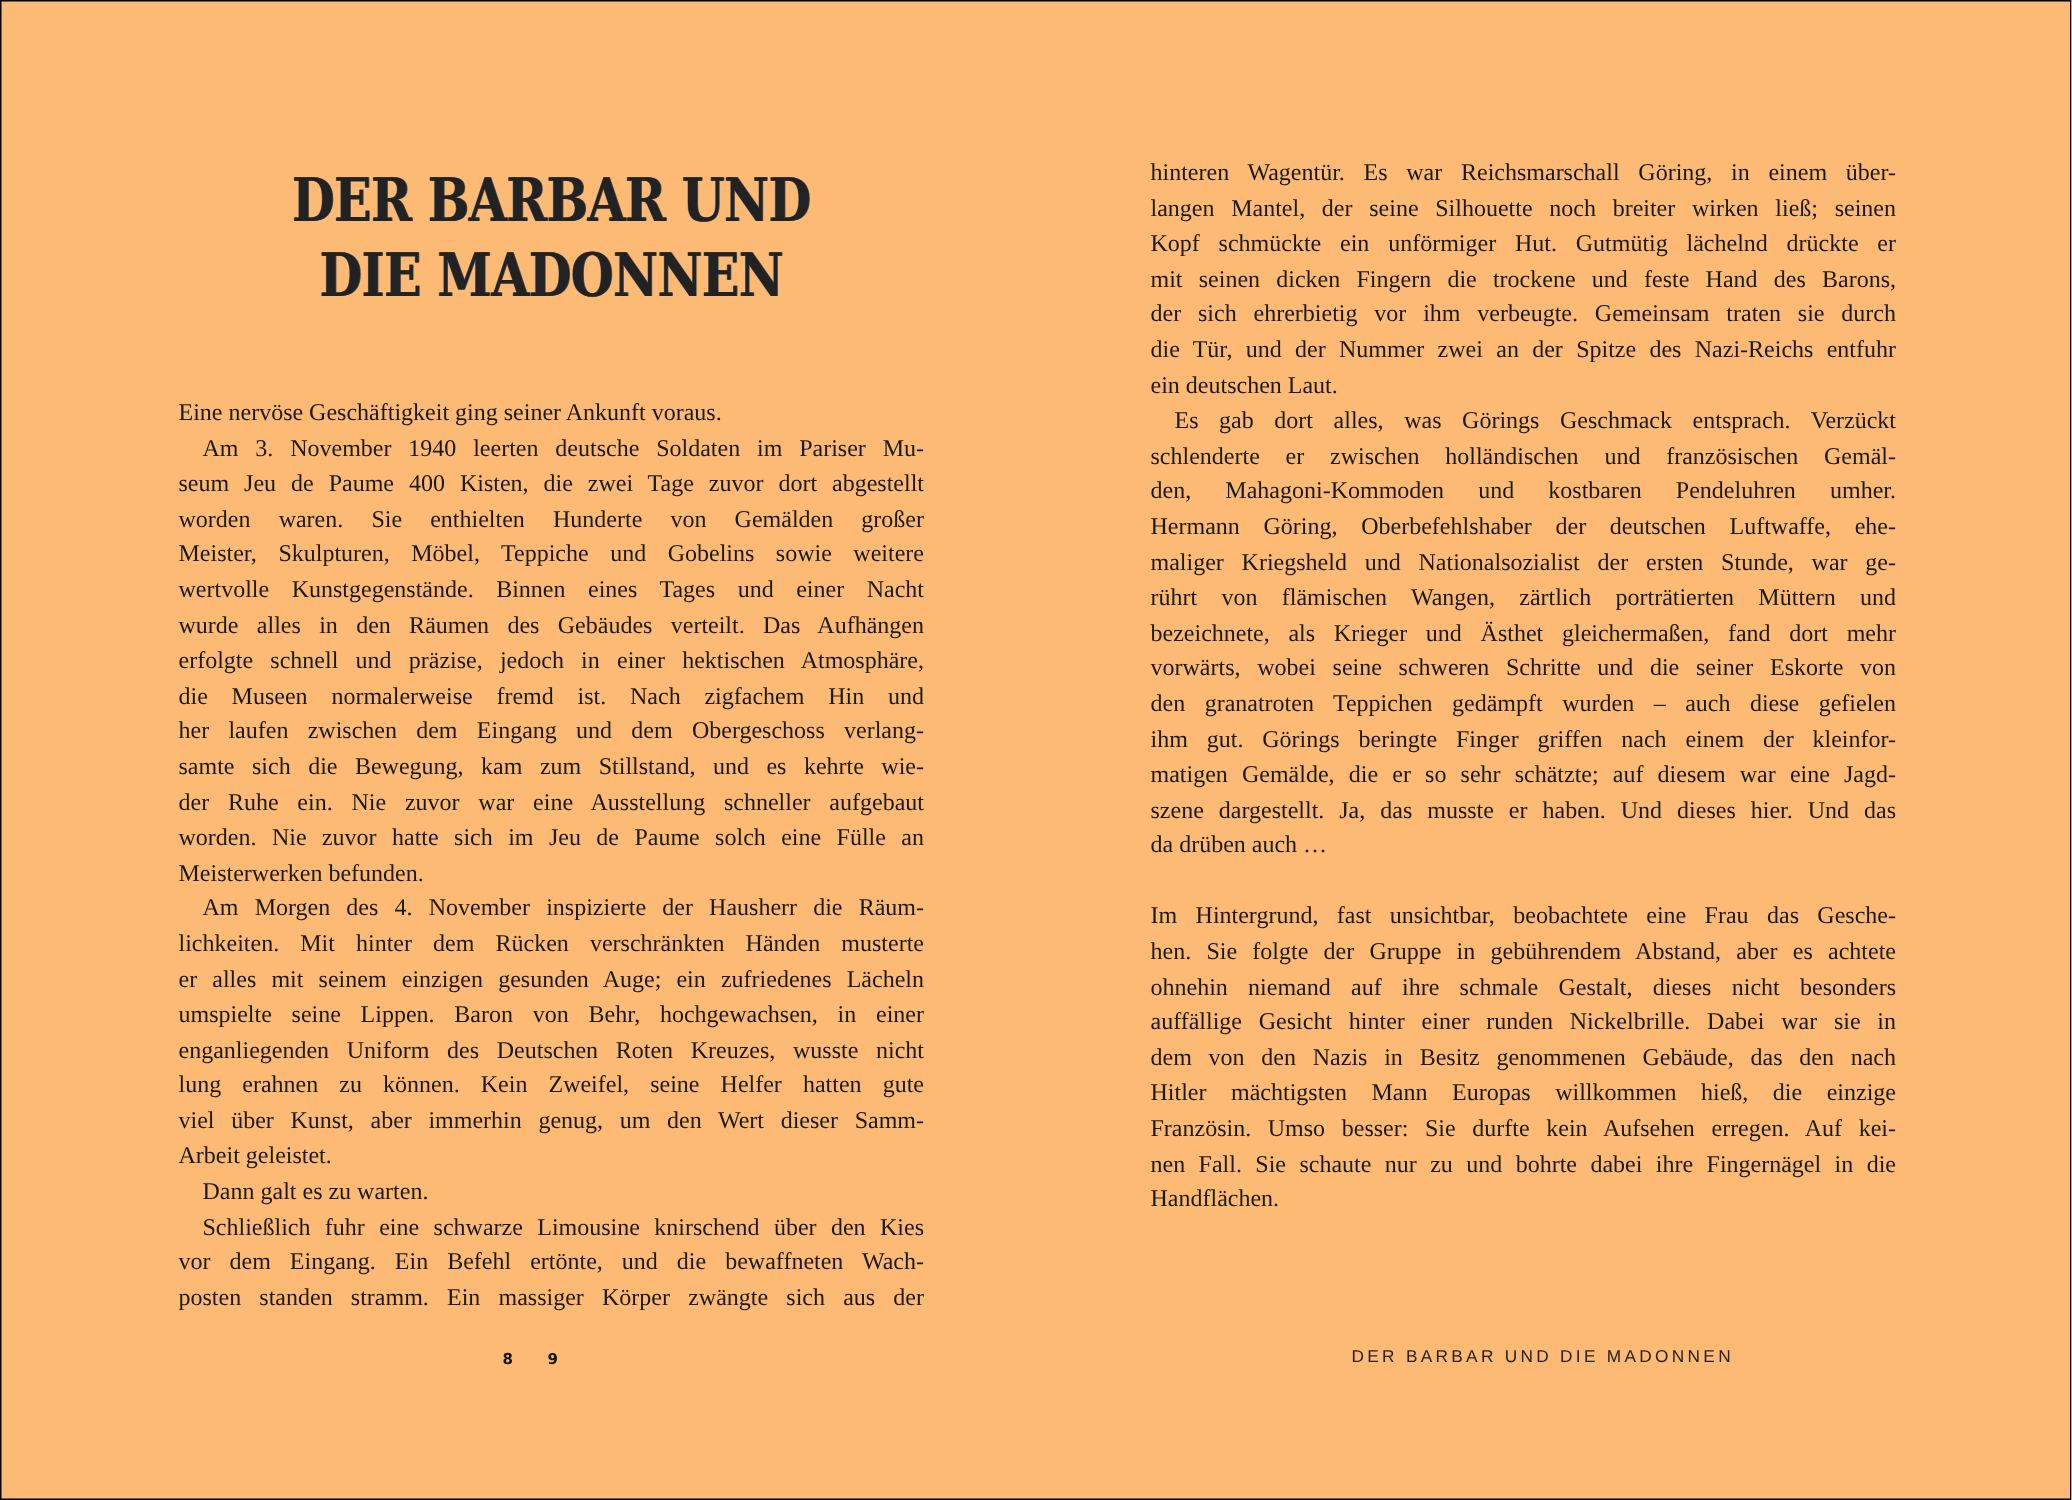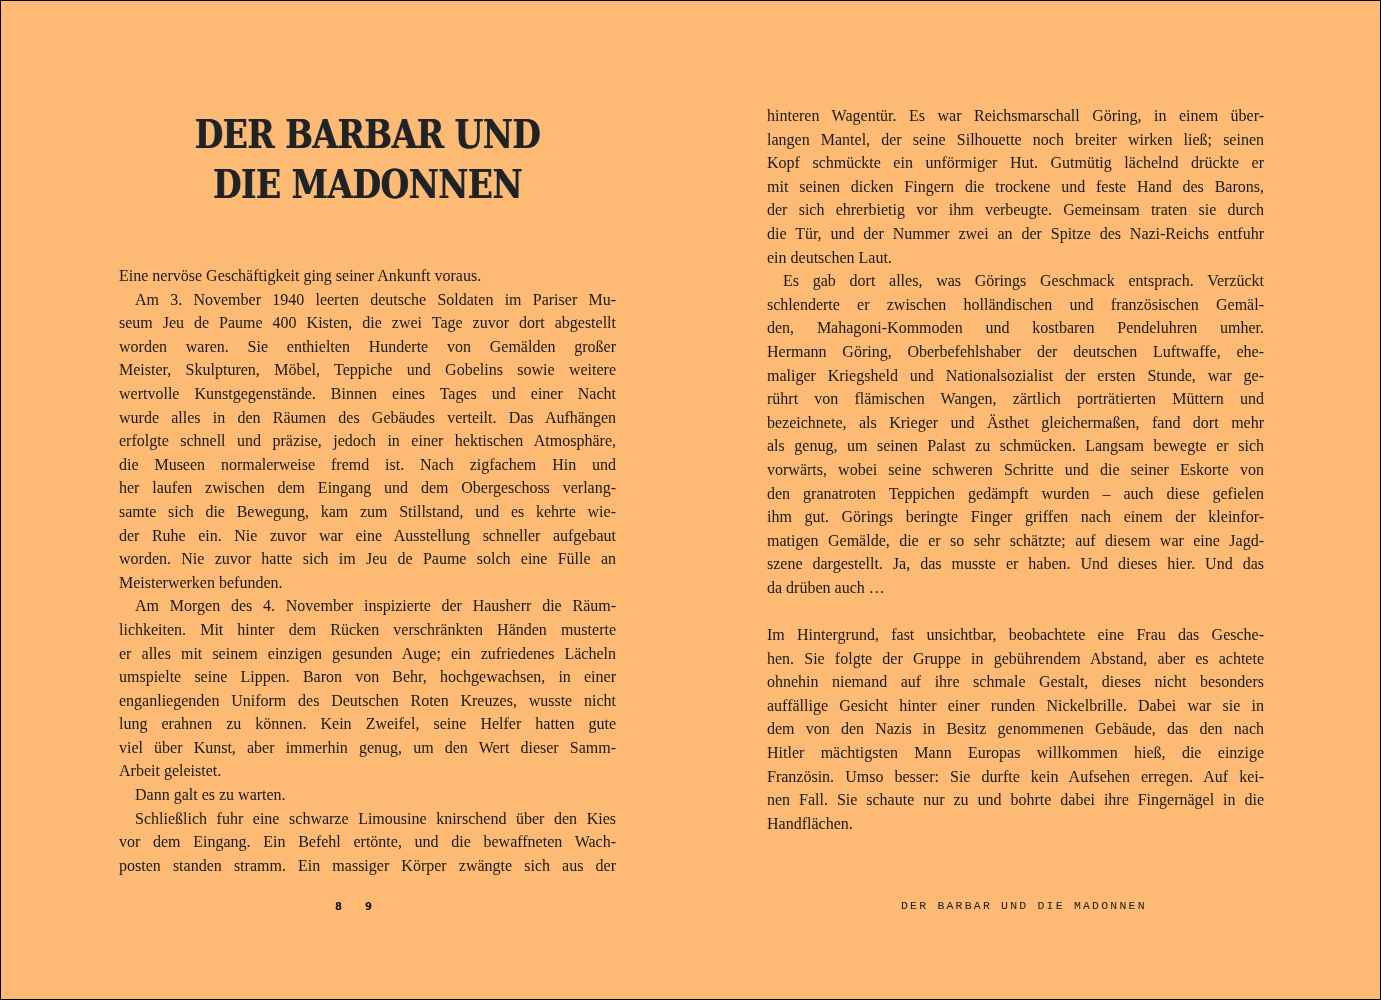--- a/index.html
+++ b/index.html
@@ -65,21 +65,21 @@
     font-size: 10px;
     color: #111;
   }
   .folio-8 { left: 334px; }
   .folio-9 { left: 364px; }
 
   .running-head {
     position: absolute;
     top: 898px;
     left: 210px;
-    font-family: Liberation Mono, monospace;
+    font-family: Liberation Sans, sans-serif;
     font-size: 11.5px;
     letter-spacing: 2.2px;
     color: #222;
     white-space: nowrap;
     text-align: right;
   }
 </style>
 </head>
 <body>
 
@@ -133,21 +133,20 @@
         <span class="line j">der sich ehrerbietig vor ihm verbeugte. Gemeinsam traten sie durch</span>
         <span class="line j">die Tür, und der Nummer zwei an der Spitze des Nazi-Reichs entfuhr</span>
         <span class="line">ein deutschen Laut.</span>
         <span class="line j indent">Es gab dort alles, was Görings Geschmack entsprach. Verzückt</span>
         <span class="line j">schlenderte er zwischen holländischen und französischen Gemäl-</span>
         <span class="line j">den, Mahagoni-Kommoden und kostbaren Pendeluhren umher.</span>
         <span class="line j">Hermann Göring, Oberbefehlshaber der deutschen Luftwaffe, ehe-</span>
         <span class="line j">maliger Kriegsheld und Nationalsozialist der ersten Stunde, war ge-</span>
         <span class="line j">rührt von flämischen Wangen, zärtlich porträtierten Müttern und</span>
         <span class="line j">bezeichnete, als Krieger und Ästhet gleichermaßen, fand dort mehr</span>
-        <span class="line j">als genug, um seinen Palast zu schmücken. Langsam bewegte er sich</span>
         <span class="line j">vorwärts, wobei seine schweren Schritte und die seiner Eskorte von</span>
         <span class="line j">den granatroten Teppichen gedämpft wurden – auch diese gefielen</span>
         <span class="line j">ihm gut. Görings beringte Finger griffen nach einem der kleinfor-</span>
         <span class="line j">matigen Gemälde, die er so sehr schätzte; auf diesem war eine Jagd-</span>
         <span class="line j">szene dargestellt. Ja, das musste er haben. Und dieses hier. Und das</span>
         <span class="line">da drüben auch …</span>
         <span class="para-gap"></span>
         <span class="line j">Im Hintergrund, fast unsichtbar, beobachtete eine Frau das Gesche-</span>
         <span class="line j">hen. Sie folgte der Gruppe in gebührendem Abstand, aber es achtete</span>
         <span class="line j">ohnehin niemand auf ihre schmale Gestalt, dieses nicht besonders</span>

